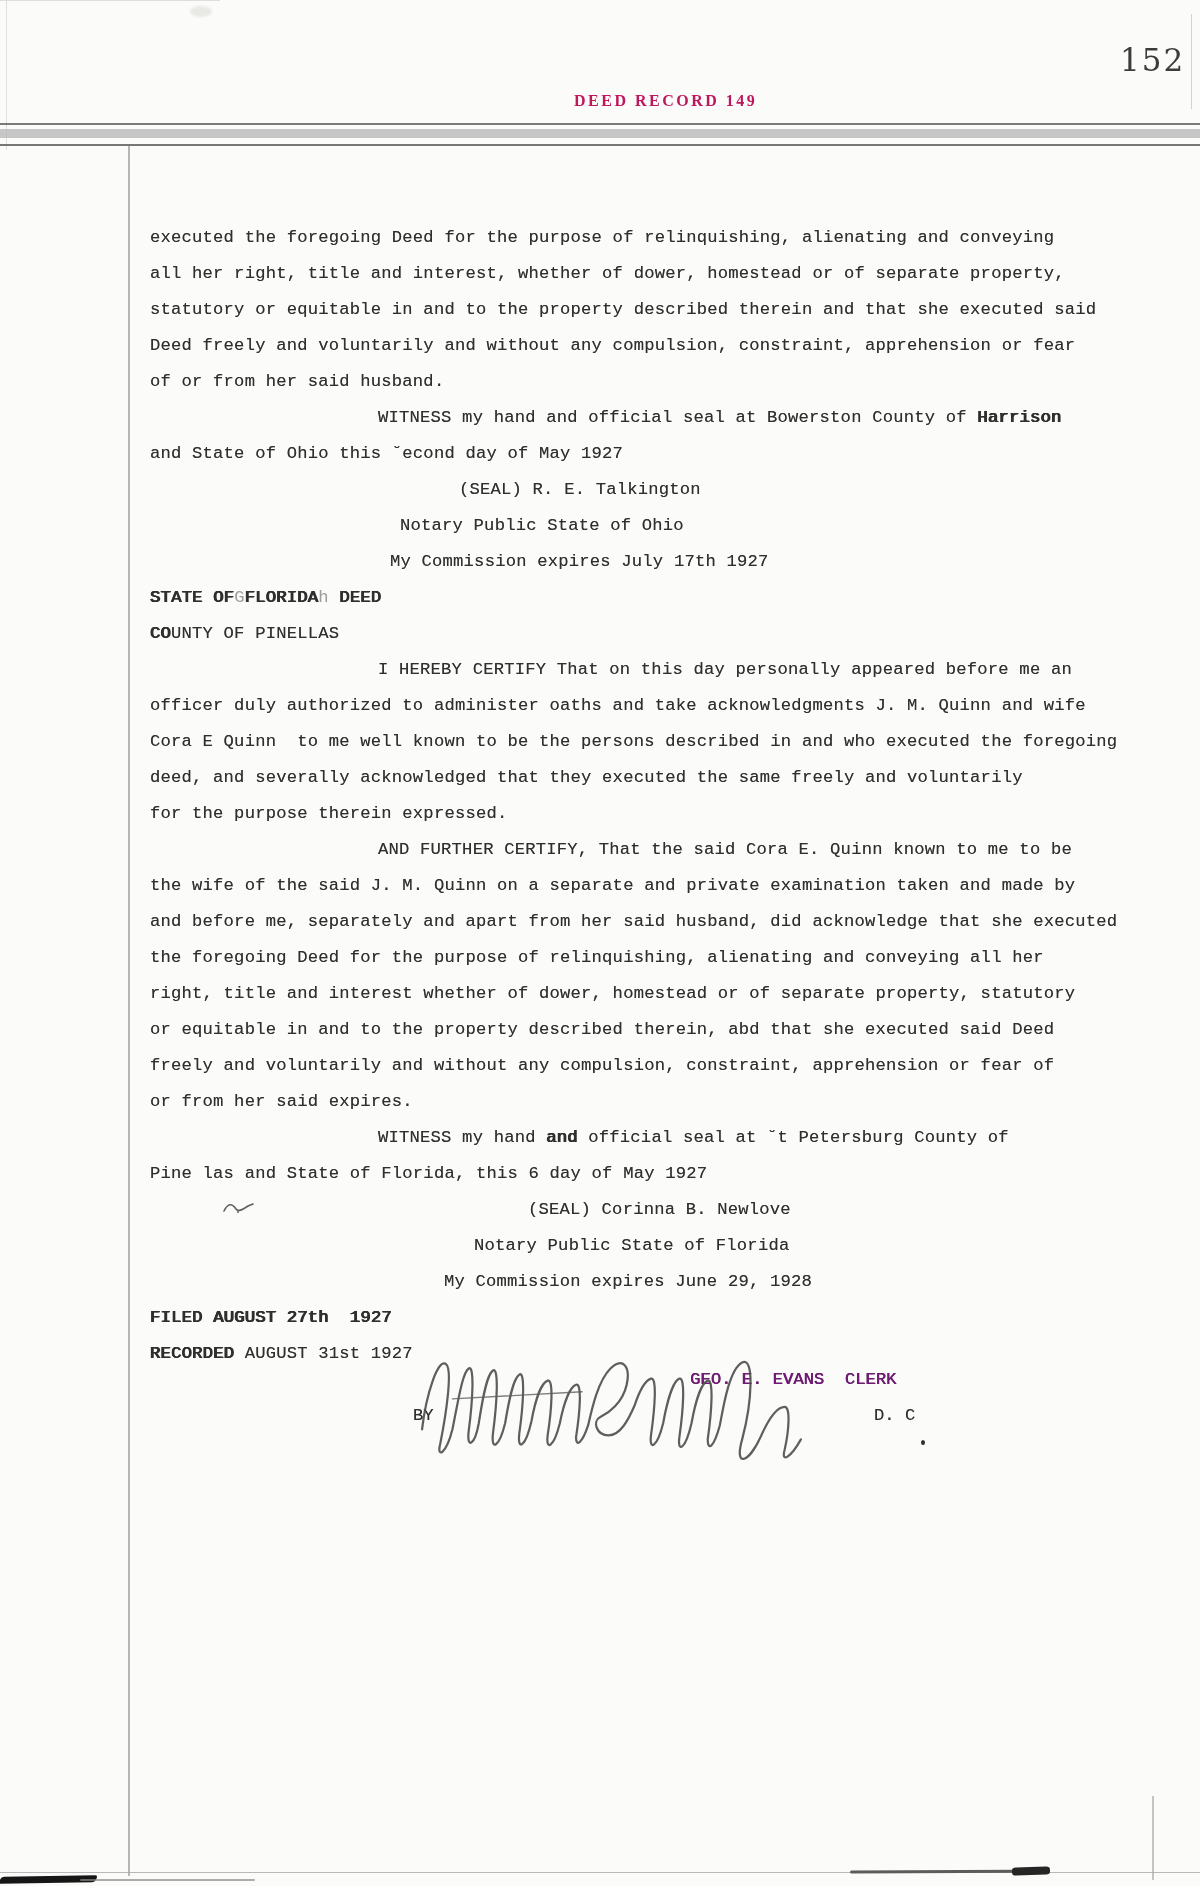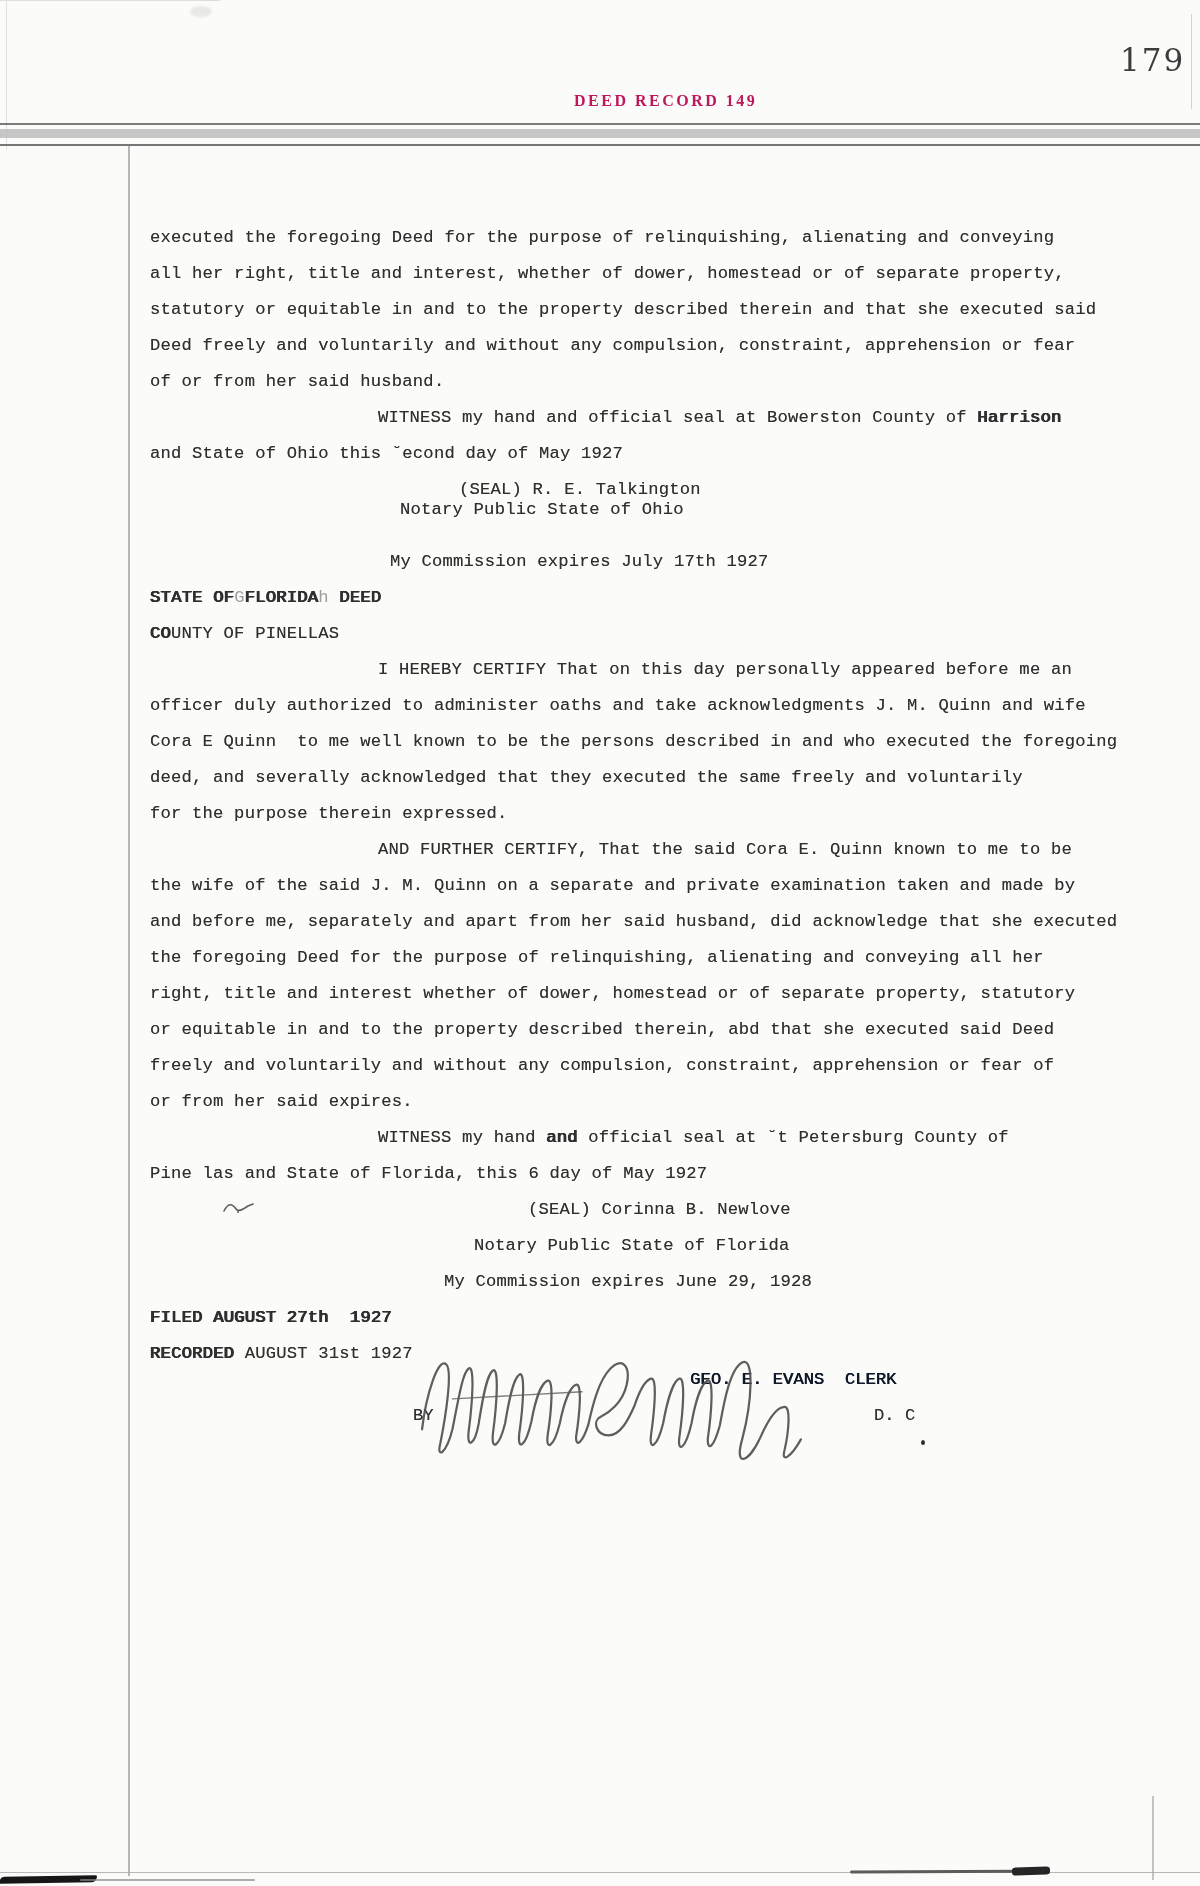--- a/index.html
+++ b/index.html
@@ -46,54 +46,54 @@
   .smear-tail{position:absolute;left:80px;top:1879px;width:175px;height:2px;background:#8a8a8a;border-radius:2px;opacity:.7;}
   .smudge{position:absolute;left:190px;top:6px;width:22px;height:11px;background:#d9d9d6;border-radius:50%;opacity:.55;filter:blur(1px);}
   
   .by-label,.dc-label{
     position:absolute;font:17.2px/24px "Liberation Mono","DejaVu Sans Mono",monospace;
     color:#2f2f2f;text-shadow:0 0 .5px rgba(40,40,40,.55);white-space:pre;
   }
   .clerk-line{
     position:absolute;left:690px;top:1368px;white-space:pre;
     font:17.2px/24px "Liberation Mono","DejaVu Sans Mono",monospace;
-    color:#0f172a;text-shadow:.6px 0 currentColor,0 0 .5px rgba(0,0,0,.5);
+    color:#701a75;text-shadow:.6px 0 currentColor,0 0 .5px rgba(0,0,0,.5);
   }
   .by-label{left:413px;top:1404px;font-family:Liberation Mono, monospace;}
   .dc-label{left:874px;top:1404px;}
   .ink-dot{position:absolute;left:921px;top:1440px;width:4px;height:5px;background:#2d2d2d;border-radius:50%;}
   .signature-svg{position:absolute;left:418px;top:1348px;}
   .scribble-svg{position:absolute;left:222px;top:1200px;}
 </style>
 </head>
 <body>
 
 <div class="edge-top"></div>
 <div class="edge-left-top"></div>
 <div class="edge-right-top"></div>
 <div class="edge-right-bottom"></div>
 <div class="smudge"></div>
 
-<div class="page-number">179</div>
+<div class="page-number">152</div>
 <div class="header-title">DEED RECORD 149</div>
 <div class="rule rule-thin-1"></div>
 <div class="rule rule-band"></div>
 <div class="rule rule-thin-2"></div>
 <div class="margin-rule"></div>
 
 <div id="doc-body">
     <div class="tl" style="left: 150px; top: 220px;">executed the foregoing Deed for the purpose of relinquishing, alienating and conveying</div>
     <div class="tl" style="left: 150px; top: 256px;">all her right, title and interest, whether of dower, homestead or of separate property,</div>
     <div class="tl" style="left: 150px; top: 292px;">statutory or equitable in and to the property described therein and that she executed said</div>
     <div class="tl" style="left: 150px; top: 328px;">Deed freely and voluntarily and without any compulsion, constraint, apprehension or fear</div>
     <div class="tl" style="left: 150px; top: 364px;">of or from her said husband.</div>
     <div class="tl" style="left: 378px; top: 400px;"><span>WITNESS my hand and official seal at Bowerston County of </span><span class="b">Harrison</span></div>
     <div class="tl" style="left: 150px; top: 436px;">and State of Ohio this ˘econd day of May 1927</div>
     <div class="tl" style="left: 444px; top: 472px; margin-left: 15px;">(SEAL) R. E. Talkington</div>
-    <div class="tl" style="left: 400px; top: 492px; text-align: center;">Notary Public State of Ohio</div>
+    <div class="tl" style="left: 400px; top: 508px; text-align: center;">Notary Public State of Ohio</div>
     <div class="tl" style="left: 390px; top: 544px;">My Commission expires July 17th 1927</div>
     <div class="tl" style="left: 150px; top: 580px;"><span class="b">STATE OF</span><span class="g">G</span><span class="b">FLORIDA</span><span class="g">h</span><span class="b"> DEED</span></div>
     <div class="tl" style="left: 150px; top: 616px;"><span class="b">CO</span><span>UNTY OF PINELLAS</span></div>
     <div class="tl" style="left: 378px; top: 652px;">I HEREBY CERTIFY That on this day personally appeared before me an</div>
     <div class="tl" style="left: 150px; top: 688px;">officer duly authorized to administer oaths and take acknowledgments J. M. Quinn and wife</div>
     <div class="tl" style="left: 150px; top: 724px;">Cora E Quinn  to me well known to be the persons described in and who executed the foregoing</div>
     <div class="tl" style="left: 150px; top: 760px;">deed, and severally acknowledged that they executed the same freely and voluntarily</div>
     <div class="tl" style="left: 150px; top: 796px;">for the purpose therein expressed.</div>
     <div class="tl" style="left: 378px; top: 832px;">AND FURTHER CERTIFY, That the said Cora E. Quinn known to me to be</div>
     <div class="tl" style="left: 150px; top: 868px;">the wife of the said J. M. Quinn on a separate and private examination taken and made by</div>

